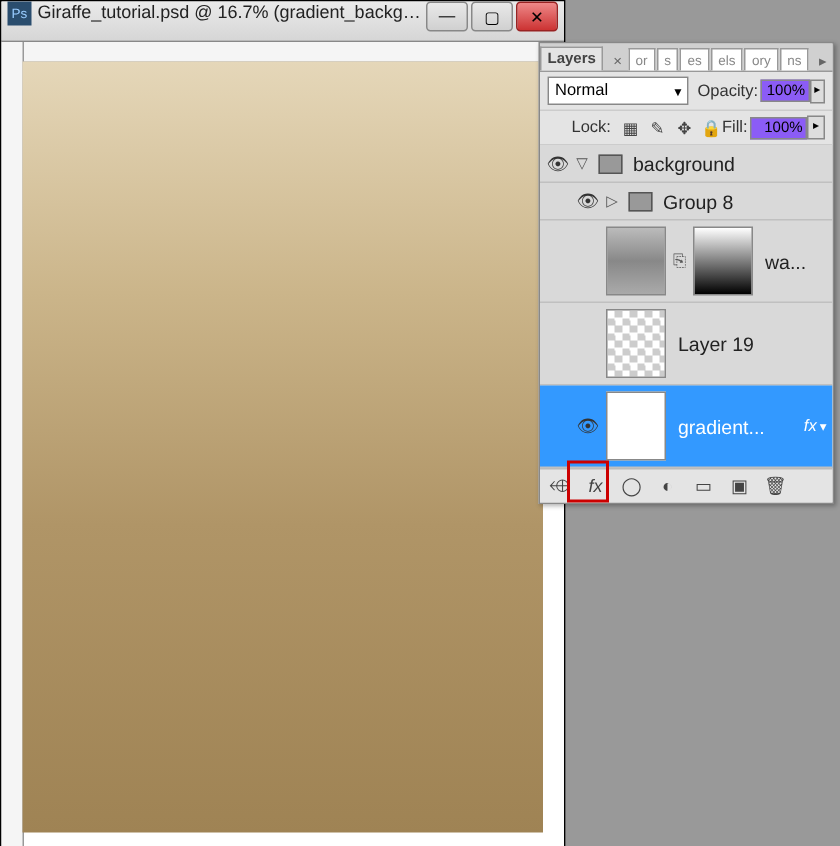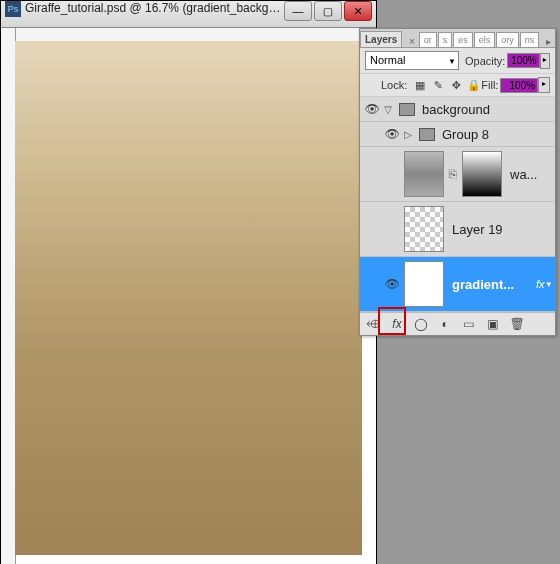--- a/index.html
+++ b/index.html
@@ -17,39 +17,39 @@
 .layers-panel{position:absolute;right:4px;top:28px;width:195px;background:#e4e4e4;border:1px solid #888;box-shadow:1px 1px 3px rgba(0,0,0,0.3)}
 .panel-tabs{display:flex;background:#d0d0d0;border-bottom:1px solid #999;height:18px;align-items:flex-end;font-size:10px}
 .panel-tab{padding:2px 4px;background:#e4e4e4;border:1px solid #999;border-bottom:none;margin-right:1px;color:#444}
 .panel-tab.active{background:#e4e4e4;font-weight:bold}
 .panel-tab.inactive{background:#ffffff;color:#888;font-size:9px}
 .panel-close{margin-left:auto;padding:0 4px;color:#666}
 .panel-row{display:flex;align-items:center;padding:3px 5px;border-bottom:1px solid #ccc;background:#e4e4e4}
 .dropdown{background:#fff;border:1px solid #888;padding:1px 28px 1px 4px;font-size:11px;position:relative;min-width:60px;height:15px;line-height:15px}
 .dropdown::after{content:"▼";position:absolute;right:2px;top:2px;font-size:8px}
 .label{margin-left:6px;margin-right:2px;color:#333}
-.pct-input{background:#a21caf;border:1px solid #888;width:32px;padding:1px 2px;text-align:right;font-size:10px}
+.pct-input{background:#8b5cf6;border:1px solid #888;width:32px;padding:1px 2px;text-align:right;font-size:10px}
 .arrow-btn{width:10px;height:14px;border:1px solid #888;background:#ddd;font-size:8px;text-align:center;line-height:12px}
 .lock-icons{display:flex;gap:4px;margin-left:4px}
 .lock-icon{width:14px;height:14px;display:flex;align-items:center;justify-content:center;font-size:11px;color:#444}
 .layer-list{background:#d9d9d9;max-height:240px;overflow:hidden}
 .layer-row{display:flex;align-items:center;padding:2px 4px;border-bottom:1px solid #c0c0c0;min-height:20px}
 .layer-row.tall{min-height:48px}
 .eye{width:16px;text-align:center;font-size:12px;color:#333}
 .eye.blank{color:transparent}
 .layer-toggle{width:16px;text-align:center;font-size:10px;color:#555}
 .layer-thumb{width:32px;height:32px;background:#fff;border:1px solid #888;margin:2px 4px}
 .layer-thumb.big{width:38px;height:44px}
 .layer-thumb.mask{background:linear-gradient(#fff,#000)}
 .layer-thumb.cloudy{background:linear-gradient(#bbb,#888,#aaa)}
 .layer-thumb.check{background-image:repeating-conic-gradient(#ccc 0 25%,#fff 0 50%);background-size:10px 10px}
 .layer-thumb.white{background:#fff}
 .layer-name{margin-left:4px;color:#222;font-size:13px}
 .layer-row.selected{background:#3399ff;color:#fff}
-.layer-row.selected .layer-name{color:#fff;font-weight:bold}
+.layer-row.selected .layer-name{color:#fff;font-weight:normal}
 .linkicon{width:10px;text-align:center;font-size:11px;color:#555}
 .fx-badge{margin-left:auto;font-style:italic;color:#fff;font-size:11px;margin-right:2px}
 .panel-bottom{display:flex;align-items:center;padding:3px 4px;background:#e4e4e4;border-top:1px solid #bbb;gap:6px}
 .bottom-icon{width:18px;height:16px;display:flex;align-items:center;justify-content:center;color:#444;font-size:12px}
 .fx-highlight{position:absolute;border:2px solid #c00;width:24px;height:24px;pointer-events:none}
 .group-folder{width:14px;height:11px;background:#999;border:1px solid #555;display:inline-block;margin:0 3px}
 </style>
 </head>
 <body>
 

